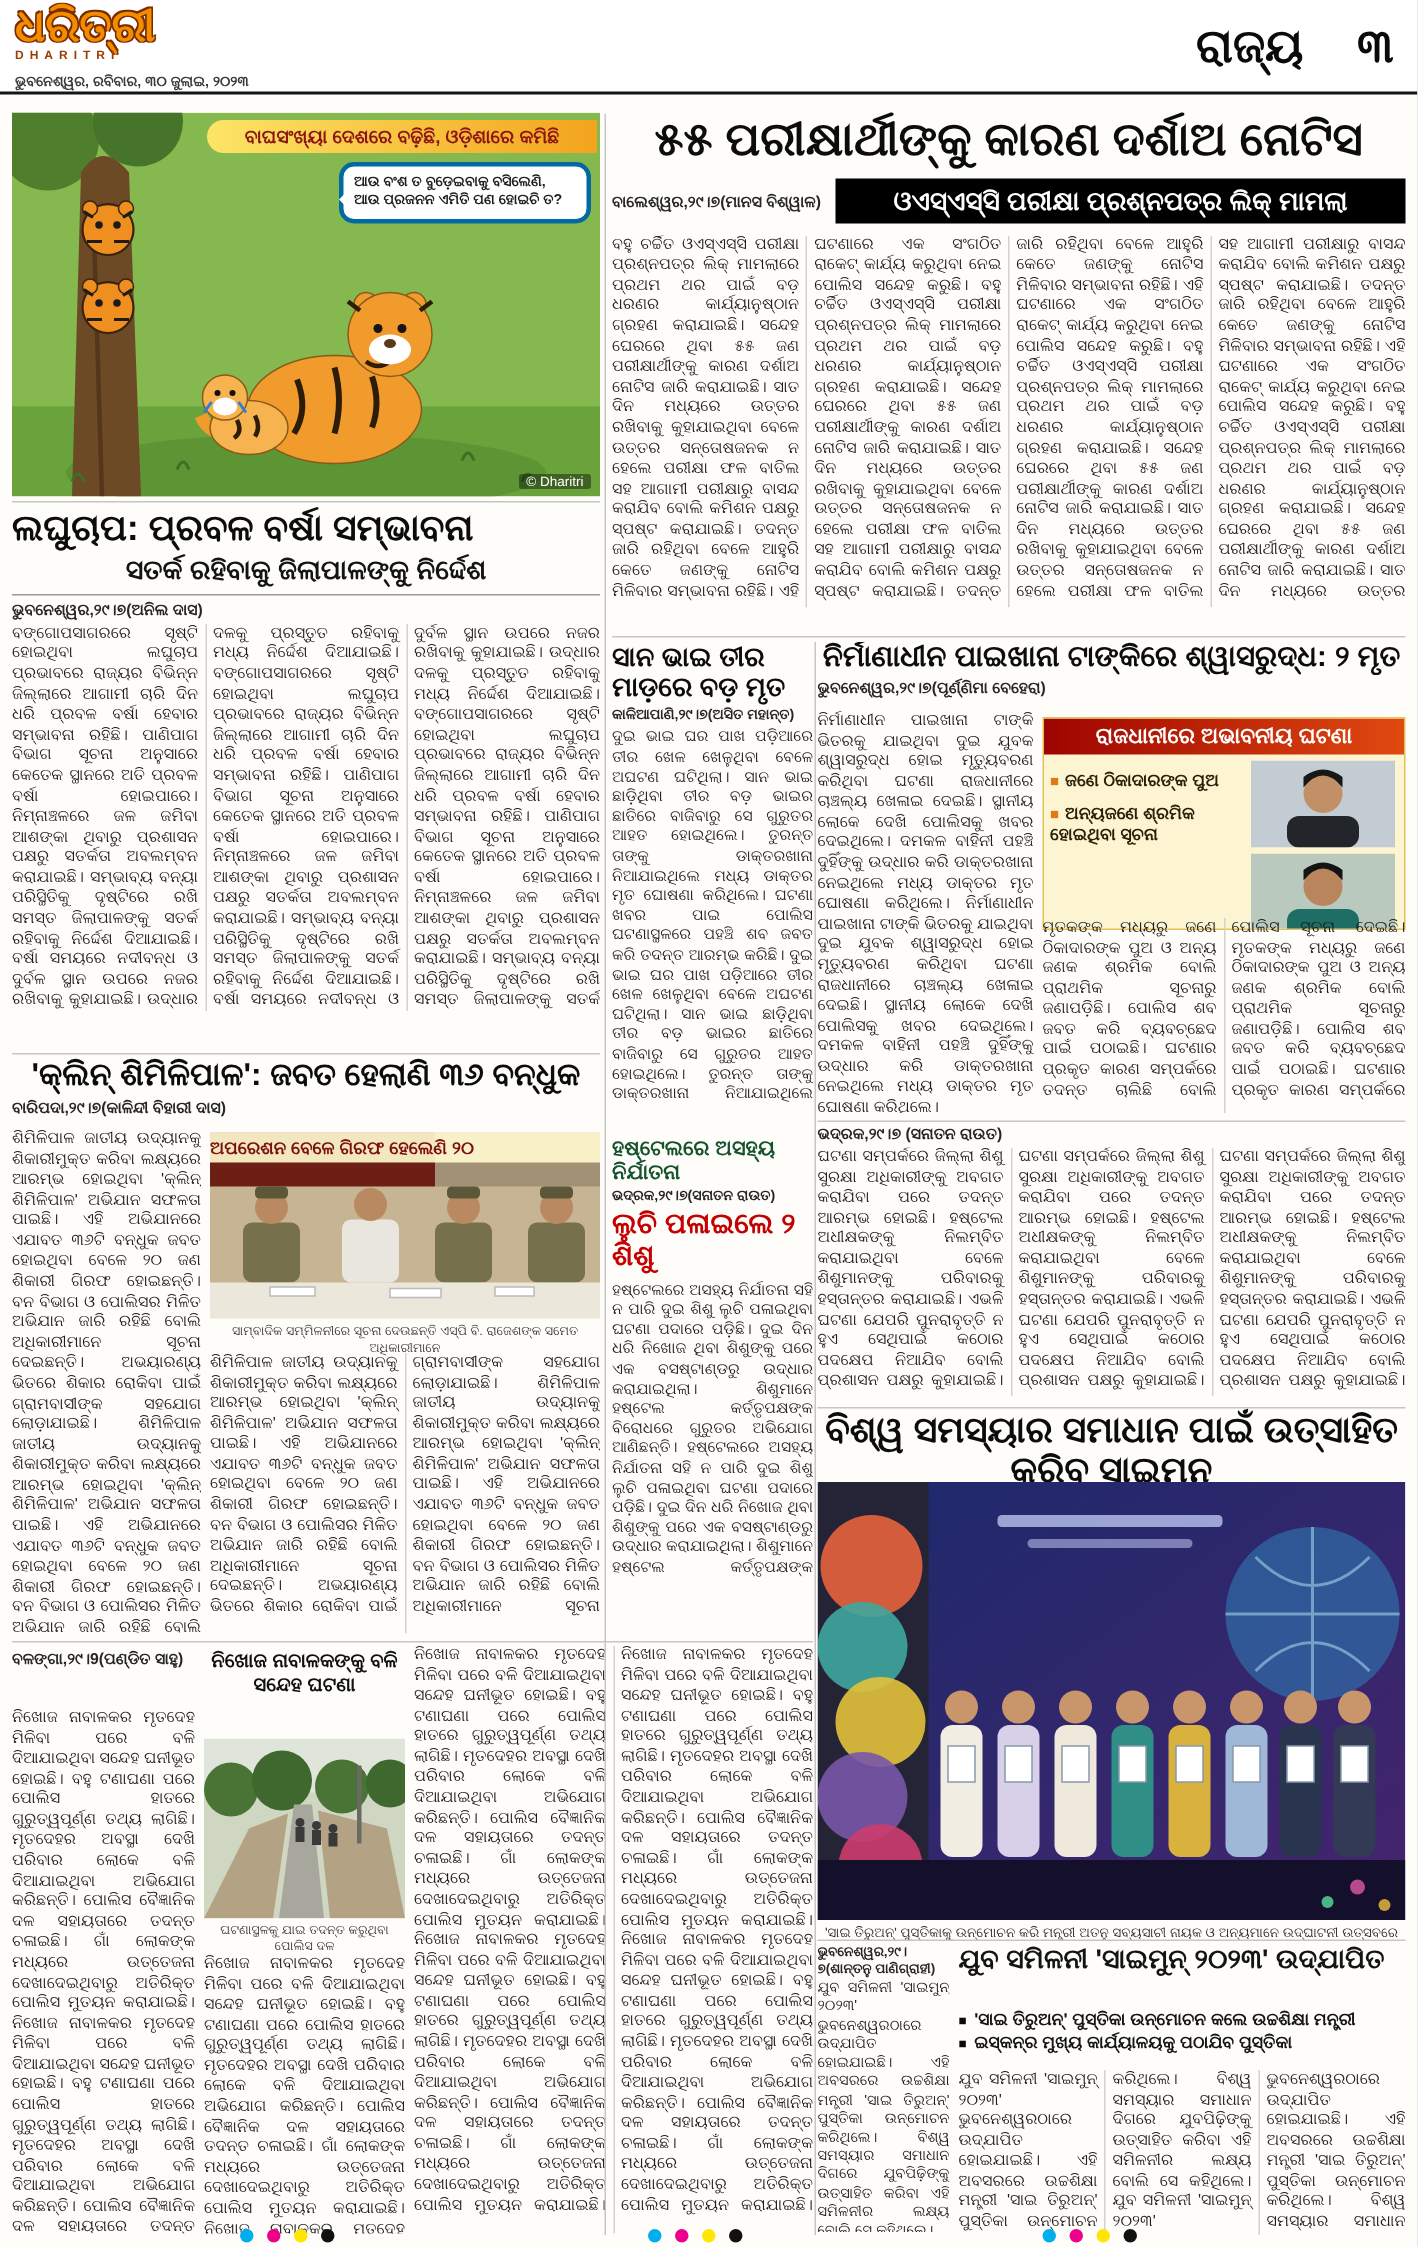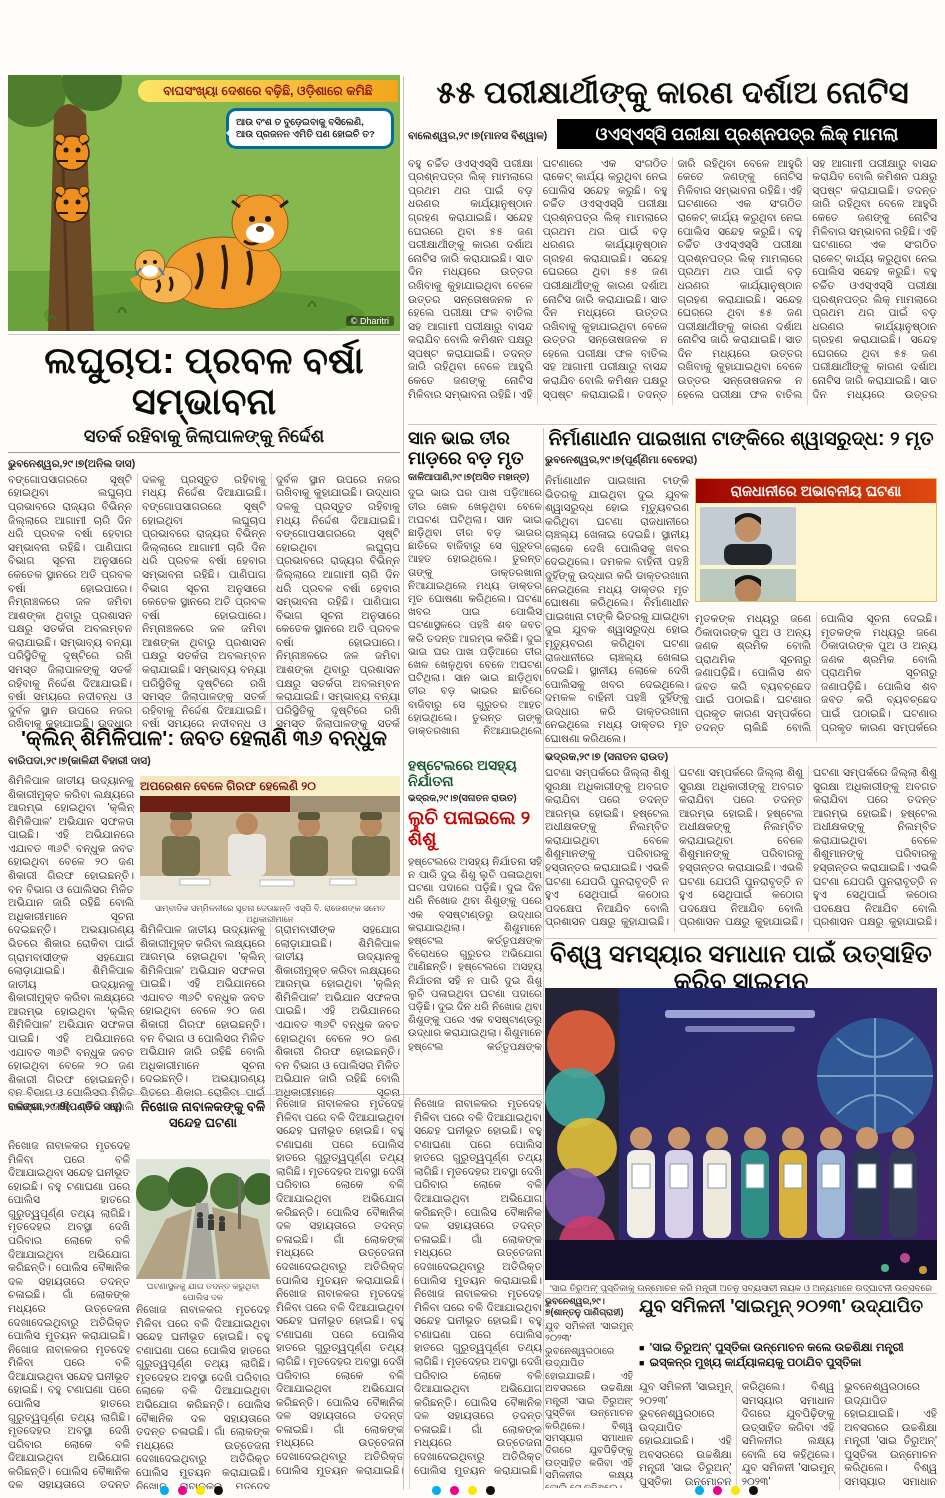--- a/index.html
+++ b/index.html
@@ -38,48 +38,48 @@
   #a-notice{position:absolute;left:408px;top:76px;width:529px;height:346px}
   #n-head{font-size:31px;text-align:center}
   #n-row{position:relative;height:32px;margin-top:8px}
   #n-byline{position:absolute;left:0;top:10px}
   #n-kicker{position:absolute;right:0;top:0;width:380px;height:30px;background:#000;color:#fff;font-weight:bold;
     font-size:17.5px;text-align:center;line-height:30px;overflow:hidden;white-space:nowrap}
   #n-body{margin-top:6px;height:248px}
 
   
   #a-weather{position:absolute;left:8px;top:340px;width:392px;height:360px}
-  #w-head{font-size:37px;text-align:center}
+  #w-head{font-size:24px;text-align:left}
   #w-sub{font-size:18px;font-weight:bold;text-align:center;border-bottom:1px solid #9a9a9a;padding:3px 0 5px}
   #w-byline{margin:4px 0 3px}
   #w-body{height:258px}
 
   
   #a-brother{position:absolute;left:408px;top:428px;width:134px;height:324px}
   #br-head{font-size:18px}
   #br-byline{font-size:9.5px;margin:3px 0}
   #br-body{height:252px;font-size:10.4px}
 
   
   #a-toilet{position:absolute;left:545px;top:428px;width:392px;height:316px}
   #t-head{font-size:19.5px;text-align:center;white-space:nowrap;overflow:hidden}
   #t-byline{margin-top:3px}
   #t-left{position:absolute;left:0;top:46px;width:144px;height:268px}
-  #t-box{position:absolute;left:150px;top:50px;width:242px;height:124px;background:#fdf4d2;border:1px solid #e3c25c;overflow:hidden}
+  #t-box{position:absolute;left:150px;top:50px;width:242px;height:142px;background:#fdf4d2;border:1px solid #e3c25c;overflow:hidden}
   #t-box-title{height:24px;background:linear-gradient(90deg,#9e0400,#e04a10);color:#fff;font-size:14.5px;font-weight:bold;
     text-align:center;line-height:24px;white-space:nowrap;overflow:hidden}
   #t-box-content{display:flex;padding:4px;gap:4px}
   #t-bullets{flex:1}
   .bullet{font-size:11.5px;font-weight:bold;color:#2a2008;margin:7px 0;line-height:1.25}
   .bullet:before{content:"\25A0";color:#e07a12;margin-right:4px;font-size:10px}
   #t-photos{width:98px;display:flex;flex-direction:column;gap:4px}
   #t-right{position:absolute;left:150px;top:184px;width:242px;height:130px}
 
   
-  #a-simlipal{position:absolute;left:8px;top:726px;width:392px;height:388px}
+  #a-simlipal{position:absolute;left:8px;top:705px;width:392px;height:388px}
   #s-head{font-size:21px;text-align:center}
   #s-byline{margin-top:4px}
   #s-left{position:absolute;left:0;top:48px;width:126px;height:336px}
   #s-photo{position:absolute;left:132px;top:50px;width:260px;height:124px;overflow:hidden}
   #s-overlay{position:absolute;left:0;top:0;right:0;height:20px;background:rgba(255,248,206,.92);color:#7c0f0f;
     font-size:12px;font-weight:bold;line-height:20px;white-space:nowrap;overflow:hidden}
   #s-caption{position:absolute;left:132px;top:177px;width:260px;font-size:8.5px;color:#3a3a3a;text-align:center}
   #s-right{position:absolute;left:132px;top:197px;width:260px;height:187px}
 
   
@@ -123,20 +123,29 @@
   
   .regmarks{position:absolute;bottom:3px;display:flex;gap:9px}
   .dot{width:9px;height:9px;border-radius:50%}
   .dot.c{background:#00adee}.dot.m{background:#ec008c}.dot.y{background:#ffe600}.dot.k{background:#111}
 </style>
 </head>
 <body>
 
 <div id="page">
 
+  <header id="masthead">
+    <div id="logo">
+      <div id="logo-main">ଧରିତ୍ରୀ</div>
+      <div id="logo-sub">DHARITRI</div>
+    </div>
+    <div id="dateline">ଭୁବନେଶ୍ୱର, ରବିବାର, ୩୦ ଜୁଲାଇ, ୨୦୨୩</div>
+    <div id="section-name">ରାଜ୍ୟ</div>
+    <div id="page-number">୩</div>
+  </header>
 
   <div id="cartoon">
     <svg width="392" height="256" viewBox="0 0 392 256">
       <rect width="392" height="256" fill="#85b84f"></rect>
       <rect y="196" width="392" height="60" fill="#6aa23c"></rect>
       <ellipse cx="196" cy="240" rx="160" ry="26" fill="#5d9434"></ellipse>
       <circle cx="24" cy="18" r="34" fill="#4f7f2c"></circle>
       <circle cx="84" cy="6" r="30" fill="#46742a"></circle>
       <path d="M40 256 L46 40 Q60 18 78 40 L86 256 Z" fill="#6d4a26"></path>
       <path d="M54 60 L60 256" stroke="#54361c" stroke-width="3" fill="none"></path>
@@ -206,20 +215,24 @@
     <div id="br-body" class="body-text fill">ଦୁଇ ଭାଇ ଘର ପାଖ ପଡ଼ିଆରେ ତୀର ଖେଳ ଖେଳୁଥିବା ବେଳେ ଅଘଟଣ ଘଟିଥିଲା। ସାନ ଭାଇ ଛାଡ଼ିଥିବା ତୀର ବଡ଼ ଭାଇର ଛାତିରେ ବାଜିବାରୁ ସେ ଗୁରୁତର ଆହତ ହୋଇଥିଲେ। ତୁରନ୍ତ ତାଙ୍କୁ ଡାକ୍ତରଖାନା ନିଆଯାଇଥିଲେ ମଧ୍ୟ ଡାକ୍ତର ମୃତ ଘୋଷଣା କରିଥିଲେ। ଘଟଣା ଖବର ପାଇ ପୋଲିସ ଘଟଣାସ୍ଥଳରେ ପହଞ୍ଚି ଶବ ଜବତ କରି ତଦନ୍ତ ଆରମ୍ଭ କରିଛି। ଦୁଇ ଭାଇ ଘର ପାଖ ପଡ଼ିଆରେ ତୀର ଖେଳ ଖେଳୁଥିବା ବେଳେ ଅଘଟଣ ଘଟିଥିଲା। ସାନ ଭାଇ ଛାଡ଼ିଥିବା ତୀର ବଡ଼ ଭାଇର ଛାତିରେ ବାଜିବାରୁ ସେ ଗୁରୁତର ଆହତ ହୋଇଥିଲେ। ତୁରନ୍ତ ତାଙ୍କୁ ଡାକ୍ତରଖାନା ନିଆଯାଇଥିଲେ ମଧ୍ୟ ଡାକ୍ତର ମୃତ ଘୋଷଣା କରିଥିଲେ। ଘଟଣା ଖବର ପାଇ ପୋଲିସ ଘଟଣାସ୍ଥଳରେ ପହଞ୍ଚି ଶବ ଜବତ କରି ତଦନ୍ତ ଆରମ୍ଭ କରିଛି।</div>
   </article>
 
   <article id="a-toilet">
     <div id="t-head" class="headline">ନିର୍ମାଣାଧୀନ ପାଇଖାନା ଟାଙ୍କିରେ ଶ୍ୱାସରୁଦ୍ଧ: ୨ ମୃତ</div>
     <div id="t-byline" class="byline">ଭୁବନେଶ୍ୱର,୨୯।୭(ପୂର୍ଣ୍ଣିମା ବେହେରା)</div>
     <div id="t-left" class="body-text fill">ନିର୍ମାଣାଧୀନ ପାଇଖାନା ଟାଙ୍କି ଭିତରକୁ ଯାଇଥିବା ଦୁଇ ଯୁବକ ଶ୍ୱାସରୁଦ୍ଧ ହୋଇ ମୃତ୍ୟୁବରଣ କରିଥିବା ଘଟଣା ରାଜଧାନୀରେ ଚାଞ୍ଚଲ୍ୟ ଖେଳାଇ ଦେଇଛି। ସ୍ଥାନୀୟ ଲୋକେ ଦେଖି ପୋଲିସକୁ ଖବର ଦେଇଥିଲେ। ଦମକଳ ବାହିନୀ ପହଞ୍ଚି ଦୁହିଁଙ୍କୁ ଉଦ୍ଧାର କରି ଡାକ୍ତରଖାନା ନେଇଥିଲେ ମଧ୍ୟ ଡାକ୍ତର ମୃତ ଘୋଷଣା କରିଥିଲେ। ନିର୍ମାଣାଧୀନ ପାଇଖାନା ଟାଙ୍କି ଭିତରକୁ ଯାଇଥିବା ଦୁଇ ଯୁବକ ଶ୍ୱାସରୁଦ୍ଧ ହୋଇ ମୃତ୍ୟୁବରଣ କରିଥିବା ଘଟଣା ରାଜଧାନୀରେ ଚାଞ୍ଚଲ୍ୟ ଖେଳାଇ ଦେଇଛି। ସ୍ଥାନୀୟ ଲୋକେ ଦେଖି ପୋଲିସକୁ ଖବର ଦେଇଥିଲେ। ଦମକଳ ବାହିନୀ ପହଞ୍ଚି ଦୁହିଁଙ୍କୁ ଉଦ୍ଧାର କରି ଡାକ୍ତରଖାନା ନେଇଥିଲେ ମଧ୍ୟ ଡାକ୍ତର ମୃତ ଘୋଷଣା କରିଥିଲେ।</div>
     <div id="t-box">
       <div id="t-box-title">ରାଜଧାନୀରେ ଅଭାବନୀୟ ଘଟଣା</div>
       <div id="t-box-content">
+        <div id="t-bullets">
+          <div class="bullet">ଜଣେ ଠିକାଦାରଙ୍କ ପୁଅ</div>
+          <div class="bullet">ଅନ୍ୟଜଣେ ଶ୍ରମିକ ହୋଇଥିବା ସୂଚନା</div>
+        </div>
         <div id="t-photos">
           <svg width="96" height="58" viewBox="0 0 96 58">
             <rect width="96" height="58" fill="#c2ccd2"></rect>
             <circle cx="48" cy="22" r="13" fill="#c29066"></circle>
             <path d="M35 18 q13 -16 26 0 l0 -7 q-13 -10 -26 0 z" fill="#181818"></path>
             <rect x="24" y="37" width="48" height="21" rx="8" fill="#22262a"></rect>
           </svg>
           <svg width="96" height="58" viewBox="0 0 96 58">
             <rect width="96" height="58" fill="#b9c9bd"></rect>
             <circle cx="48" cy="22" r="13" fill="#b9855c"></circle>

